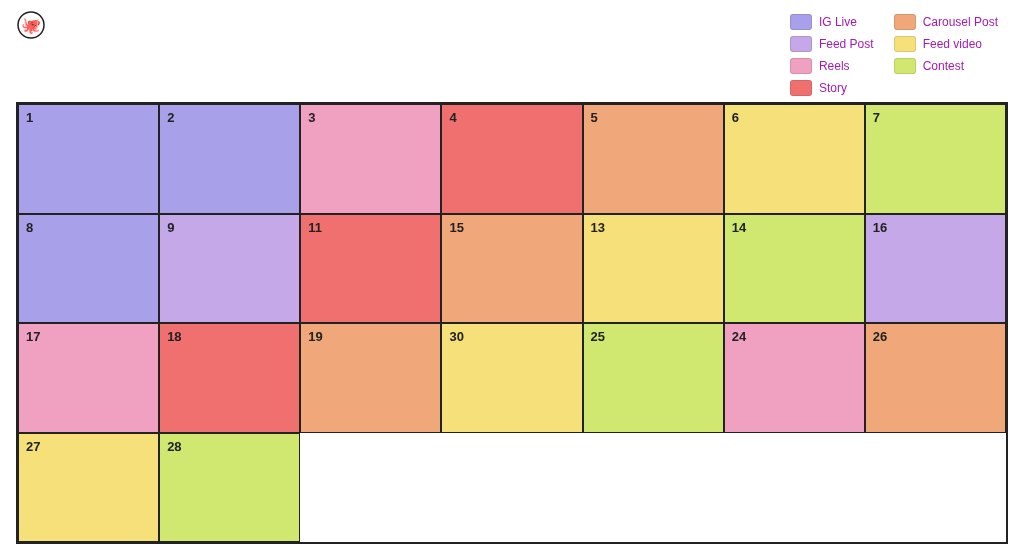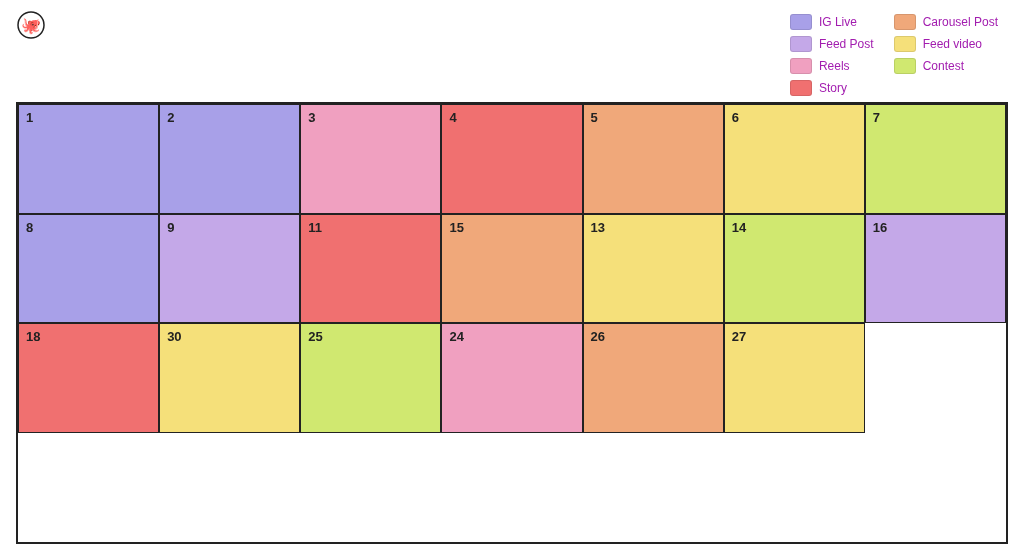--- a/index.html
+++ b/index.html
@@ -210,32 +210,41 @@
       </div>
       <div class="cal-cell color-feed-video">
         <span class="cell-num">13</span>
       </div>
       <div class="cal-cell color-contest">
         <span class="cell-num">14</span>
       </div>
       <div class="cal-cell color-feed-post">
         <span class="cell-num">16</span>
       </div>
+      <div class="cal-cell color-reels">
+        <span class="cell-num">17</span>
+      </div>
       <div class="cal-cell color-story">
         <span class="cell-num">18</span>
       </div>
+      <div class="cal-cell color-carousel">
+        <span class="cell-num">19</span>
+      </div>
       <div class="cal-cell color-feed-video">
         <span class="cell-num">30</span>
       </div>
       <div class="cal-cell color-contest">
         <span class="cell-num">25</span>
       </div>
       <div class="cal-cell color-reels">
         <span class="cell-num">24</span>
       </div>
       <div class="cal-cell color-carousel">
         <span class="cell-num">26</span>
       </div>
       <div class="cal-cell color-feed-video">
         <span class="cell-num">27</span>
       </div>
+      <div class="cal-cell color-contest">
+        <span class="cell-num">28</span>
+      </div>
     </div>
 </div>
 
 </body></html>

